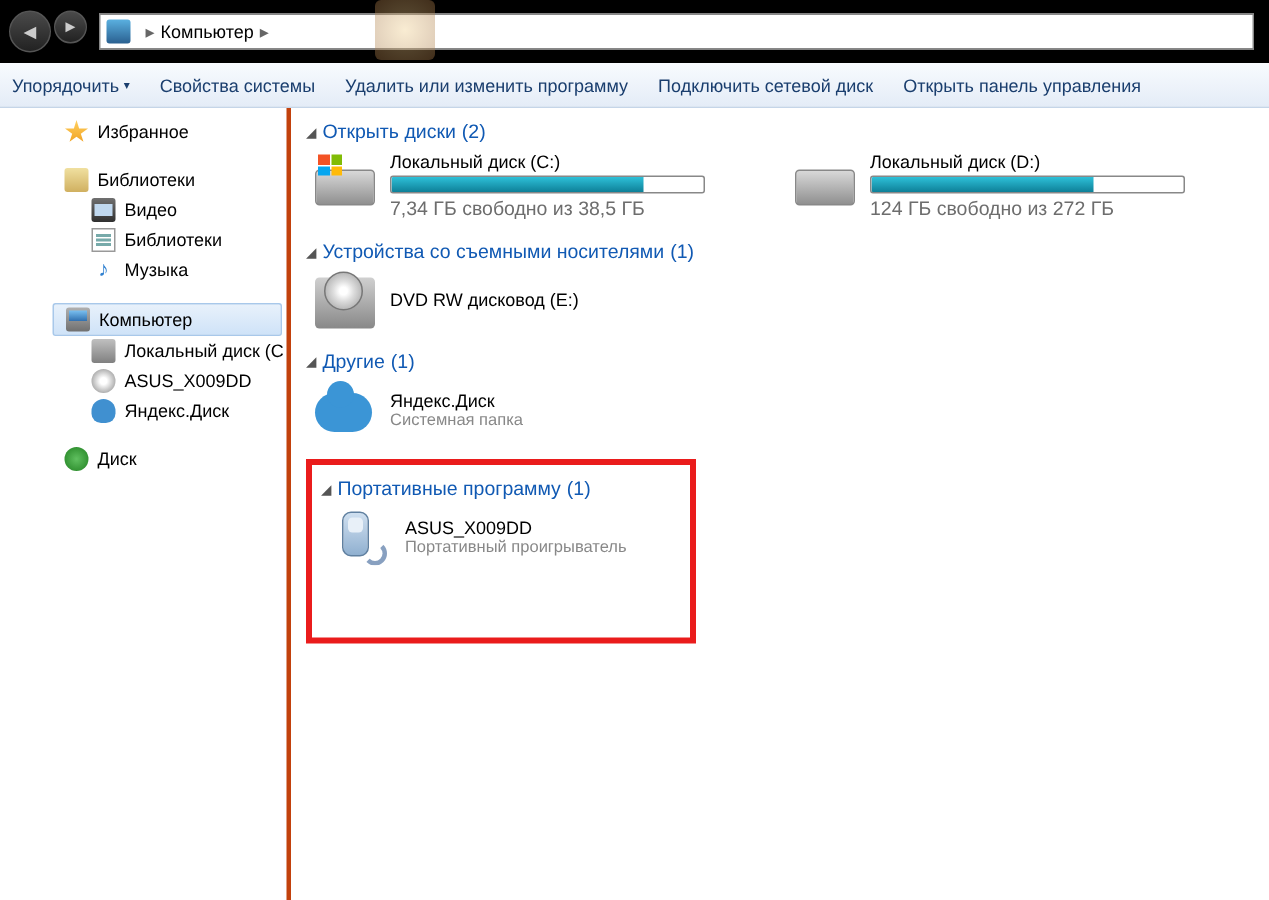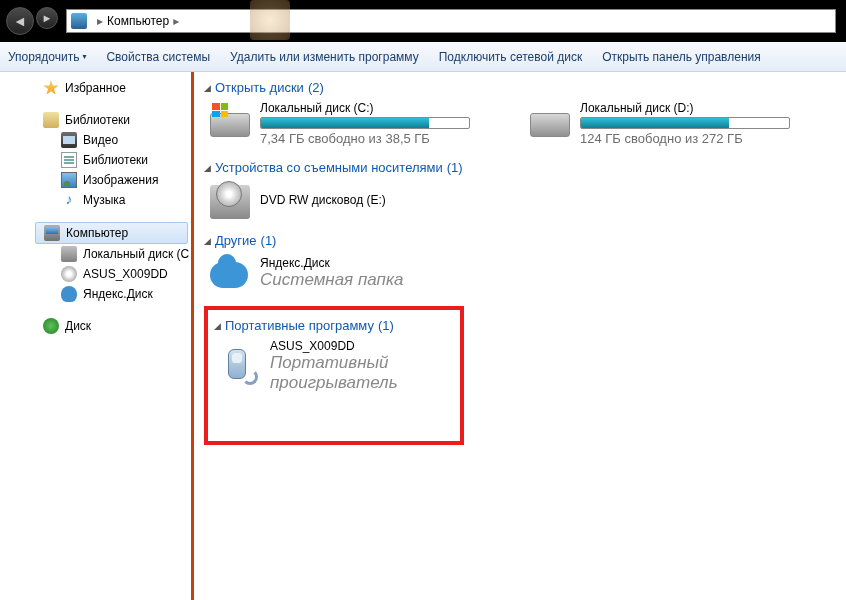--- a/index.html
+++ b/index.html
@@ -73,21 +73,21 @@
 .dvd-shape { position:absolute; inset:4px 0 0 0; background: linear-gradient(#d0d0d0,#888); border-radius:3px; }
 .dvd-disc { position:absolute; top:0; left:6px; width:26px; height:26px; background: radial-gradient(#fff 15%, #ddd 40%, #999); border-radius:50%; border:1px solid #777; }
 .cloud-shape { width: 38px; height: 26px; background:#3b95d6; border-radius: 14px; position:absolute; bottom:4px; }
 .cloud-shape::before { content:""; position:absolute; top:-8px; left:8px; width:18px; height:18px; background:#3b95d6; border-radius:50%; }
 .device-shape { position:absolute; left:8px; top:2px; width:18px; height:30px; background: linear-gradient(#d0e0f0,#90b0d0); border-radius: 6px; border:1px solid #6080a0; }
 .device-shape::after { content:""; position:absolute; top:3px; left:3px; right:3px; height:10px; background:#e8f0f8; border-radius:3px; }
 .device-ear { position:absolute; right:2px; bottom:0; width:16px; height:16px; border: 3px solid #88a0c0; border-radius:50%; border-left-color:transparent; border-top-color:transparent; }
 
 .item-texts { }
 .item-name { color: #000; }
-.item-sub { color: #888; font-size: 17px; font-style: italic; }
+.item-sub { color: #888; font-size: 11px; }
 
 .highlight-box { border: 4px solid #ea1c1c; padding: 8px 6px 40px 6px; margin-top: 4px; width: 260px; }
 </style>
 </head>
 <body>
 
 <div class="titlebar">
   <div class="nav-btns">
     <div class="nav-btn">◄</div>
     <div class="nav-btn small">►</div>
@@ -125,24 +125,20 @@
         <div class="sb-icon ic-lib"></div>
         <span>Библиотеки</span>
       </div>
       <div class="sb-item indent">
         <div class="sb-icon ic-video"></div>
         <span>Видео</span>
       </div>
       <div class="sb-item indent">
         <div class="sb-icon ic-doc"></div>
         <span>Библиотеки</span>
-      </div>
-      <div class="sb-item indent">
-        <div class="sb-icon ic-img"></div>
-        <span>Изображения</span>
       </div>
       <div class="sb-item indent">
         <div class="sb-icon ic-music">♪</div>
         <span>Музыка</span>
       </div>
     </div>
     <div class="sb-group">
       <div class="sb-item selected">
         <div class="sb-icon ic-comp"></div>
         <span>Компьютер</span>

